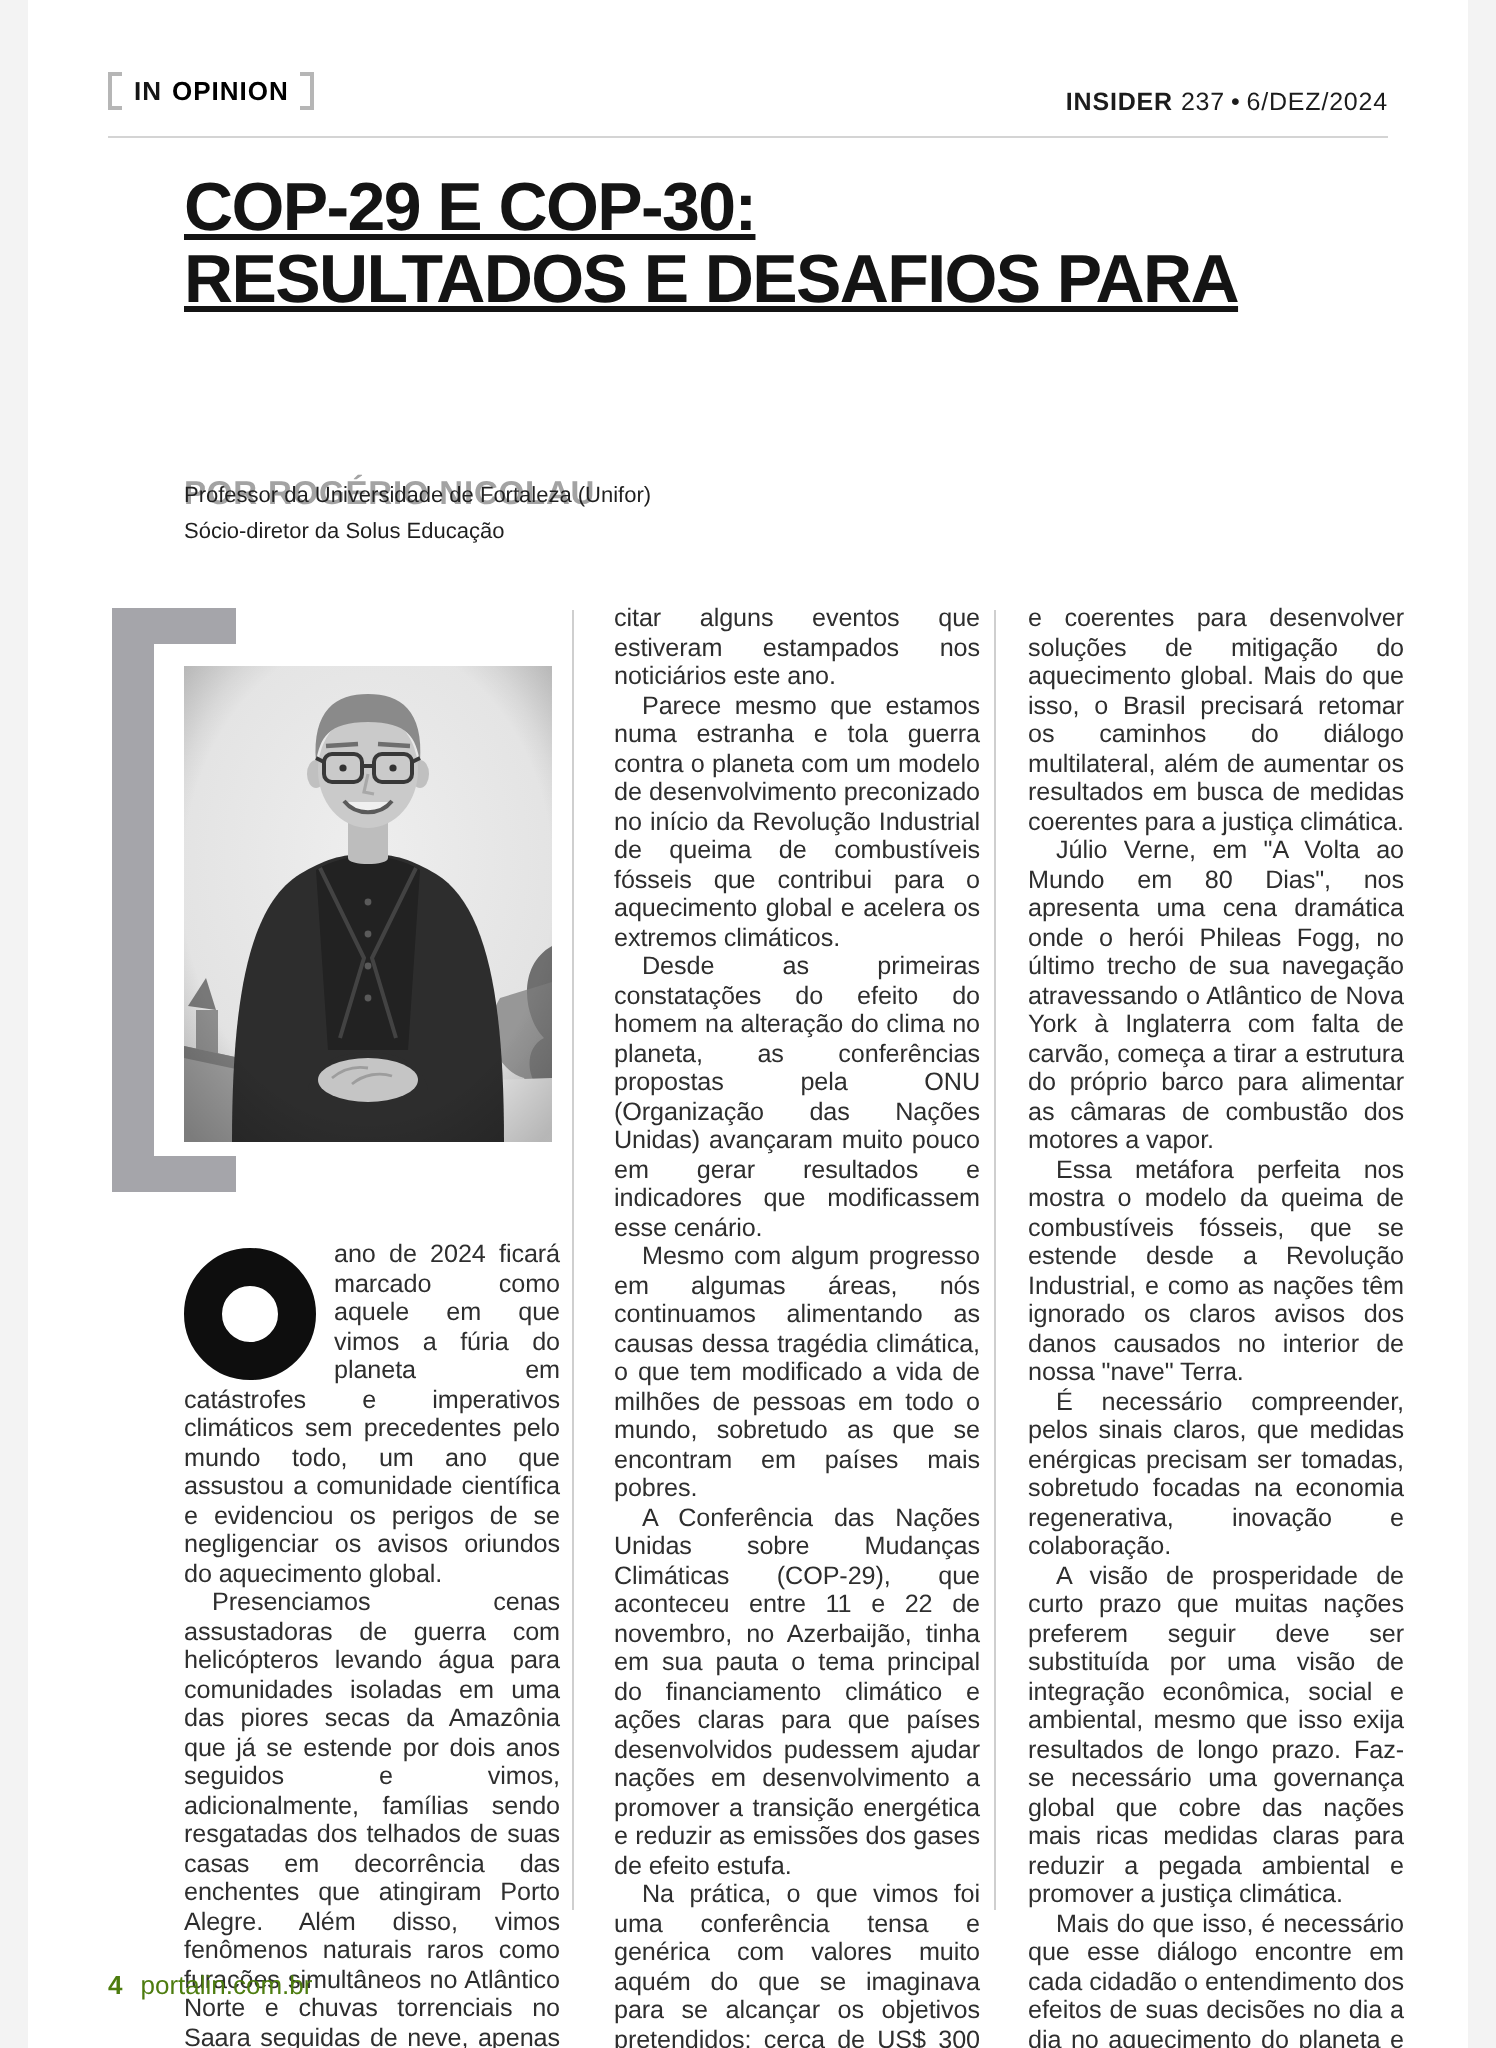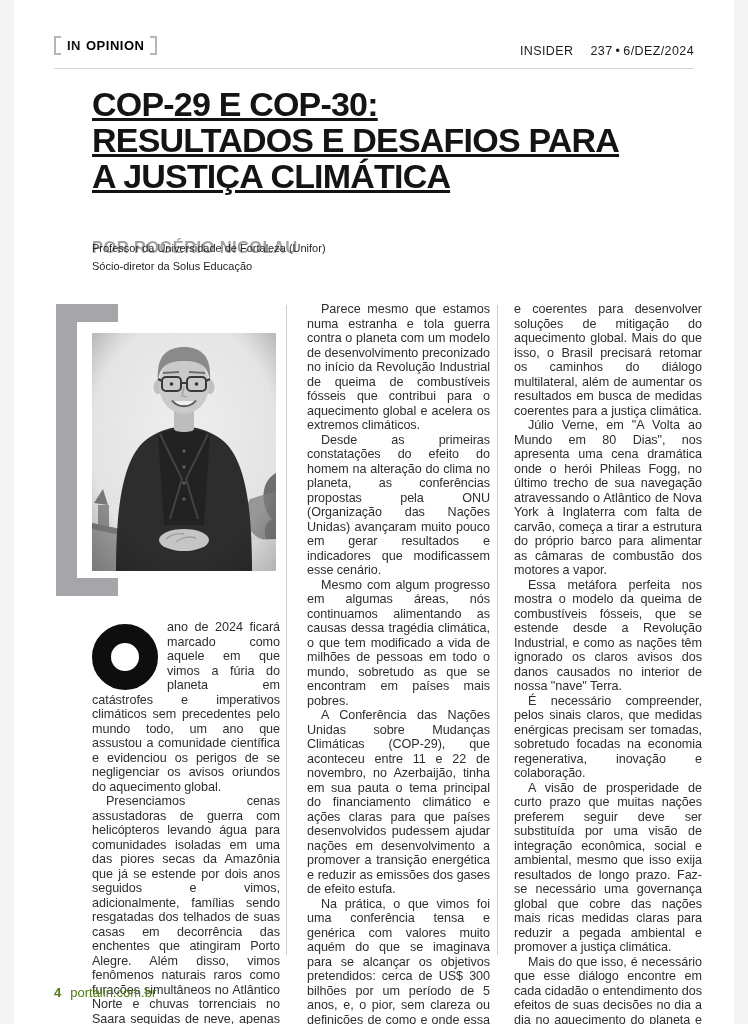--- a/index.html
+++ b/index.html
@@ -9,21 +9,21 @@
   }
   
   .header{position:absolute;left:40px;right:40px;top:36px;display:flex;justify-content:space-between;align-items:baseline;}
   .section-tag{font-size:13px;font-weight:bold;letter-spacing:.5px;display:flex;align-items:center;}
   .tag-in{color:#151515;margin-right:5px;}
   .tag-op{color:#000000;}
   .brk{display:inline-block;width:7px;height:19px;box-sizing:border-box;}
   .brk.l{border-left:2px solid #b6b6b6;border-top:2px solid #b6b6b6;border-bottom:2px solid #b6b6b6;margin-right:6px;}
   .brk.r{border-right:2px solid #b6b6b6;border-top:2px solid #b6b6b6;border-bottom:2px solid #b6b6b6;margin-left:6px;}
   .masthead{font-size:12.5px;color:#1c1c1c;letter-spacing:.4px;}
-  .masthead .m-name{font-weight:normal;margin-right:17px;padding-left:19px;}
+  .masthead .m-name{font-weight:bold;margin-right:4px;padding-left:19px;}
   .masthead .m-sep{margin:0 3px;}
   .rule{position:absolute;left:40px;right:40px;top:68px;height:1px;background:#d4d4d4;}
   
   .title{position:absolute;left:78px;top:86px;font-size:34px;line-height:36px;font-weight:bold;color:#141414;letter-spacing:-.8px;text-decoration:underline;}
   .byline{position:absolute;left:78px;top:214px;font-size:16.5px;font-weight:bold;color:#a3a3a3;letter-spacing:.4px;margin-top:24px;}
   .roles{position:absolute;left:78px;top:239px;font-size:11px;line-height:18px;color:#1f1f1f;}
   
   .col{position:absolute;top:302px;}
   .col1{left:78px;width:188px;}
   .col2{left:293px;width:183px;}
@@ -68,21 +68,20 @@
     </div>
     <div class="masthead">
       <span class="m-name">INSIDER</span><span>237</span><span class="m-sep">•</span><span>6/DEZ/2024</span>
     </div>
   </div>
   <div class="rule"></div>
 
   <div class="title">
     <div>COP-29 E COP-30:</div>
     <div>RESULTADOS E DESAFIOS PARA</div>
-    <div>A JUSTIÇA CLIMÁTICA</div>
   </div>
   <div class="byline">POR ROGÉRIO NICOLAU</div>
   <div class="roles">
     <div>Professor da Universidade de Fortaleza (Unifor)</div>
     <div>Sócio-diretor da Solus Educação</div>
   </div>
 
   <div class="divider div1"></div>
   <div class="divider div2"></div>
 
@@ -158,20 +157,21 @@
           <path d="M74,206 C80,201 86,200 92,201 M84,209 C90,204 98,203 104,205" stroke="#9d9d9d" stroke-width="1.4" fill="none"></path>
           <rect width="184" height="238" fill="url(#vig)"></rect>
         </svg>
       </div>
     </div>
     <p class="body-p"><span class="dropcap">O</span><span>ano de 2024 ficará marcado como aquele em que vimos a fúria do planeta em catástrofes e imperativos climáticos sem precedentes pelo mundo todo, um ano que assustou a comunidade científica e evidenciou os perigos de se negligenciar os avisos oriundos do aquecimento global.</span></p>
     <p class="body-p indent">Presenciamos cenas assustadoras de guerra com helicópteros levando água para comunidades isoladas em uma das piores secas da Amazônia que já se estende por dois anos seguidos e vimos, adicionalmente, famílias sendo resgatadas dos telhados de suas casas em decorrência das enchentes que atingiram Porto Alegre. Além disso, vimos fenômenos naturais raros como furacões simultâneos no Atlântico Norte e chuvas torrenciais no Saara seguidas de neve, apenas para</p>
   </div>
 
   <div class="col col2">
+    <p class="body-p">citar alguns eventos que estiveram estampados nos noticiários este ano.</p>
     <p class="body-p indent">Parece mesmo que estamos numa estranha e tola guerra contra o planeta com um modelo de desenvolvimento preconizado no início da Revolução Industrial de queima de combustíveis fósseis que contribui para o aquecimento global e acelera os extremos climáticos.</p>
     <p class="body-p indent">Desde as primeiras constatações do efeito do homem na alteração do clima no planeta, as conferências propostas pela ONU (Organização das Nações Unidas) avançaram muito pouco em gerar resultados e indicadores que modificassem esse cenário.</p>
     <p class="body-p indent">Mesmo com algum progresso em algumas áreas, nós continuamos alimentando as causas dessa tragédia climática, o que tem modificado a vida de milhões de pessoas em todo o mundo, sobretudo as que se encontram em países mais pobres.</p>
     <p class="body-p indent">A Conferência das Nações Unidas sobre Mudanças Climáticas (COP-29), que aconteceu entre 11 e 22 de novembro, no Azerbaijão, tinha em sua pauta o tema principal do financiamento climático e ações claras para que países desenvolvidos pudessem ajudar nações em desenvolvimento a promover a transição energética e reduzir as emissões dos gases de efeito estufa.</p>
     <p class="body-p indent">Na prática, o que vimos foi uma conferência tensa e genérica com valores muito aquém do que se imaginava para se alcançar os objetivos pretendidos: cerca de US$ 300 bilhões por um período de 5 anos, e, o pior, sem clareza ou definições de como e onde essa verba será obtida.</p>
 
   </div>
 
   <div class="col col3">
     <p class="body-p">e coerentes para desenvolver soluções de mitigação do aquecimento global. Mais do que isso, o Brasil precisará retomar os caminhos do diálogo multilateral, além de aumentar os resultados em busca de medidas coerentes para a justiça climática.</p>

